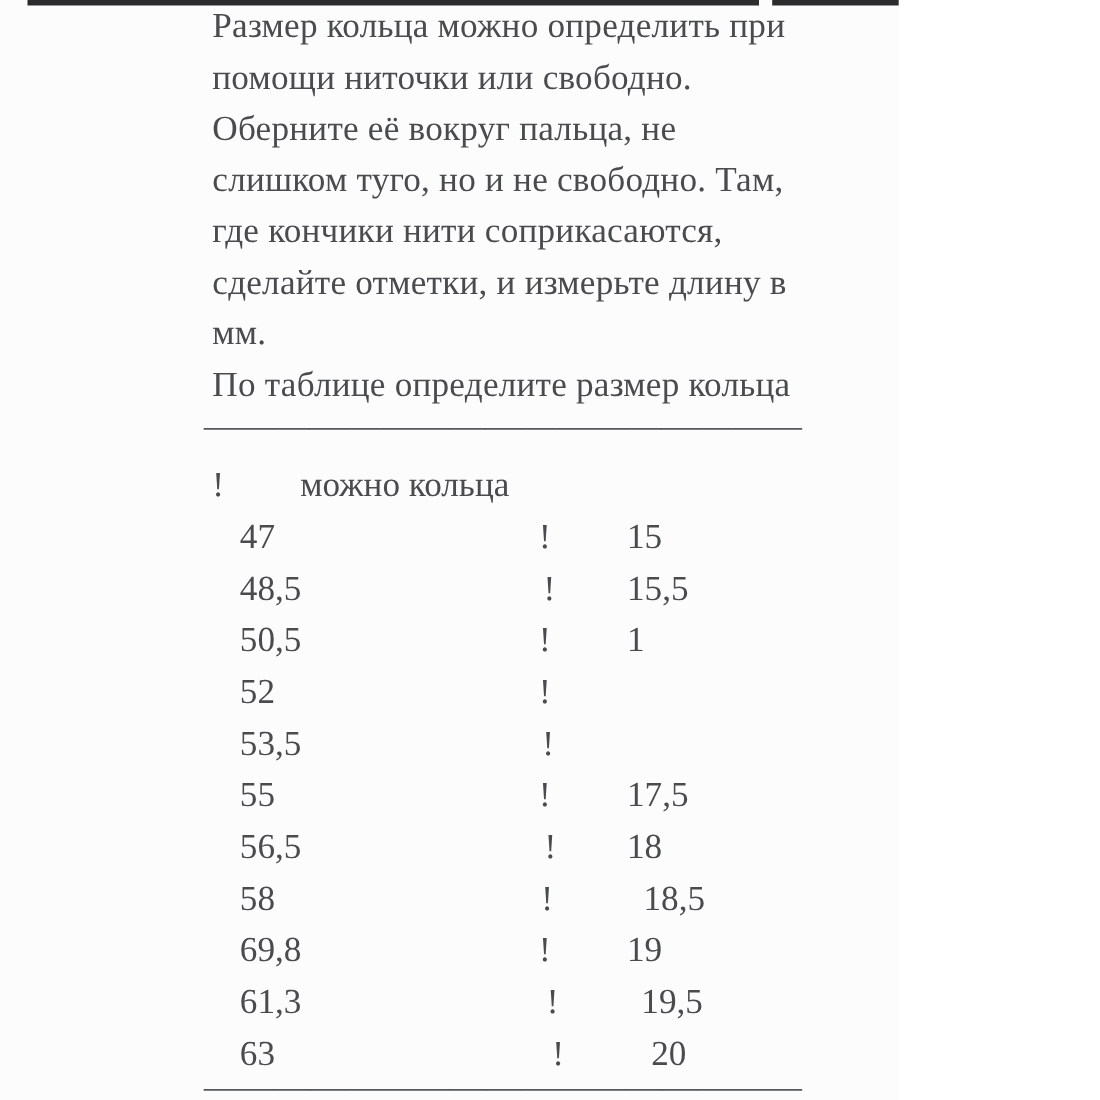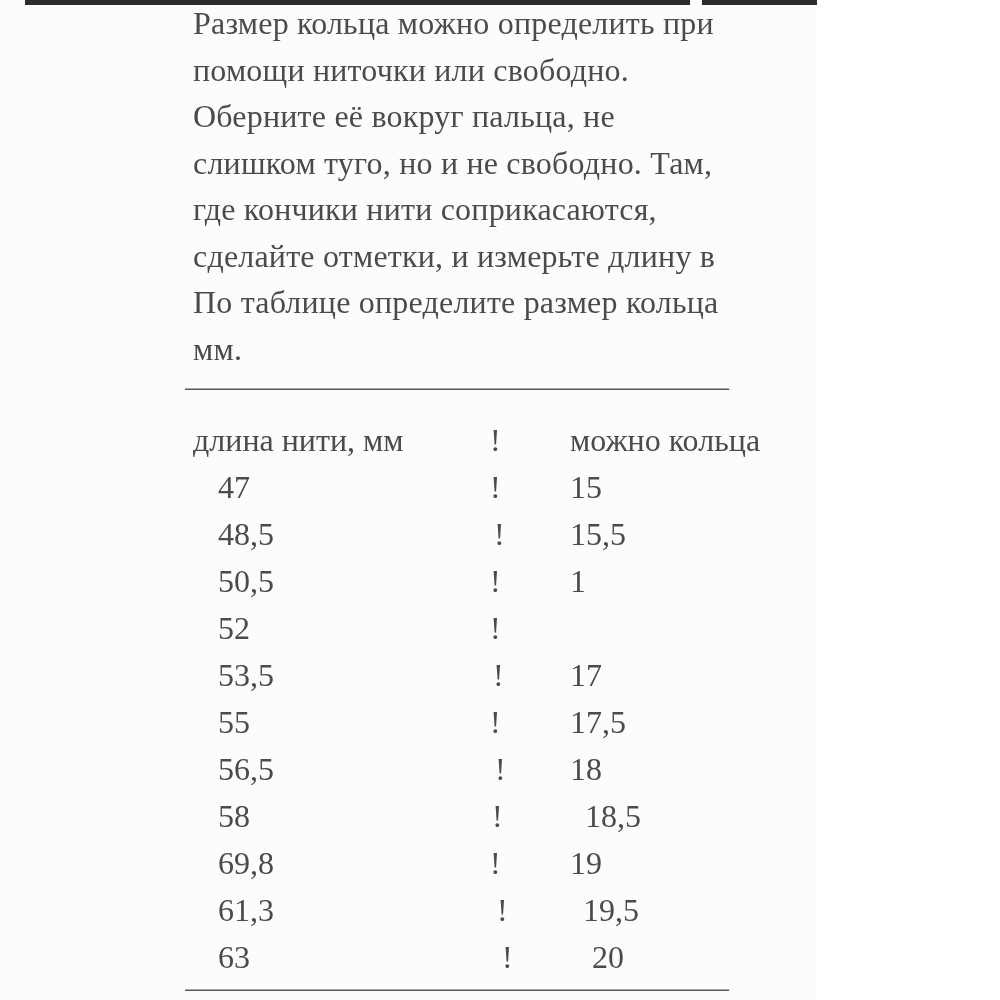--- a/index.html
+++ b/index.html
@@ -90,30 +90,29 @@
 
   <div class="content">
 
     <div class="intro">
       <div class="intro-line">Размер кольца можно определить при</div>
       <div class="intro-line">помощи ниточки или свободно.</div>
       <div class="intro-line">Оберните её вокруг пальца, не</div>
       <div class="intro-line">слишком туго, но и не свободно. Там,</div>
       <div class="intro-line">где кончики нити соприкасаются,</div>
       <div class="intro-line">сделайте отметки, и измерьте длину в</div>
+      <div class="intro-line">мм.</div>
       <div class="intro-line">По таблице определите размер кольца</div>
-      <div class="intro-line">мм.</div>
     </div>
 
     <div class="divider top">—————————————————</div>
 
     <div class="table">
 
       <div class="trow header">
-        <span class="c-len">длина нити, мм</span>
         <span class="c-sep">!</span>
         <span class="c-size">можно кольца</span>
       </div>
 
       <div class="rows">
         <div class="trow">
           <span class="c-len">47</span>
           <span class="c-sep">!</span>
           <span class="c-size">15</span>
         </div>
@@ -128,21 +127,20 @@
           <span class="c-size">1</span>
         </div>
         <div class="trow">
           <span class="c-len">52</span>
           <span class="c-sep">!</span>
           <span class="c-size">16,5</span>
         </div>
         <div class="trow">
           <span class="c-len">53,5</span>
           <span class="c-sep">!</span>
-          <span class="c-size">17</span>
         </div>
         <div class="trow">
           <span class="c-len">55</span>
           <span class="c-sep">!</span>
           <span class="c-size">17,5</span>
         </div>
         <div class="trow">
           <span class="c-len">56,5</span>
           <span class="c-sep">!</span>
           <span class="c-size">18</span>

